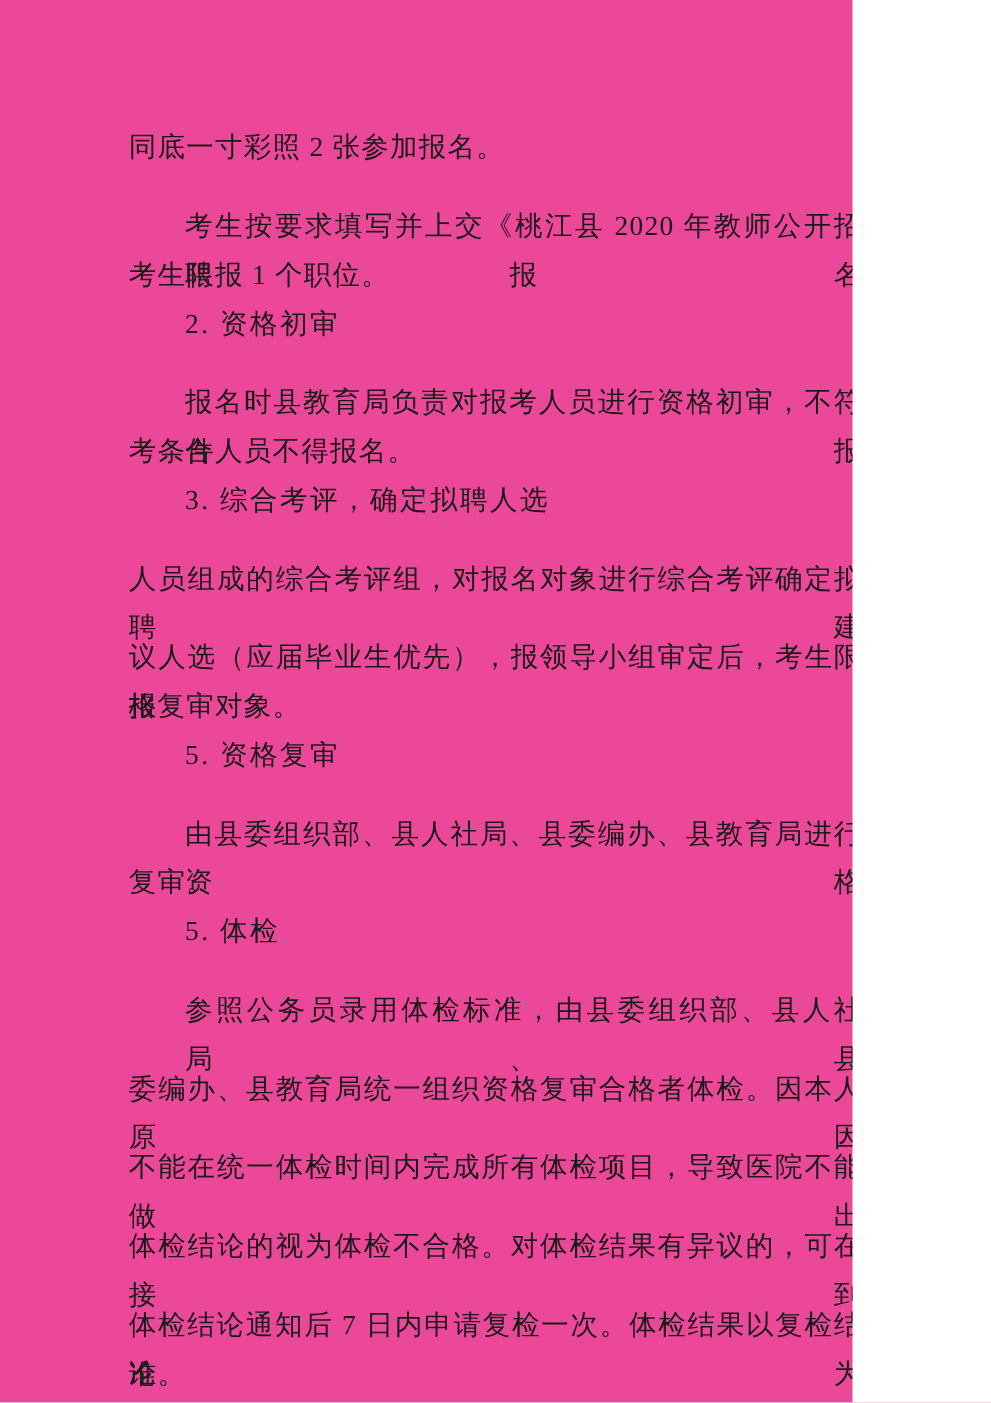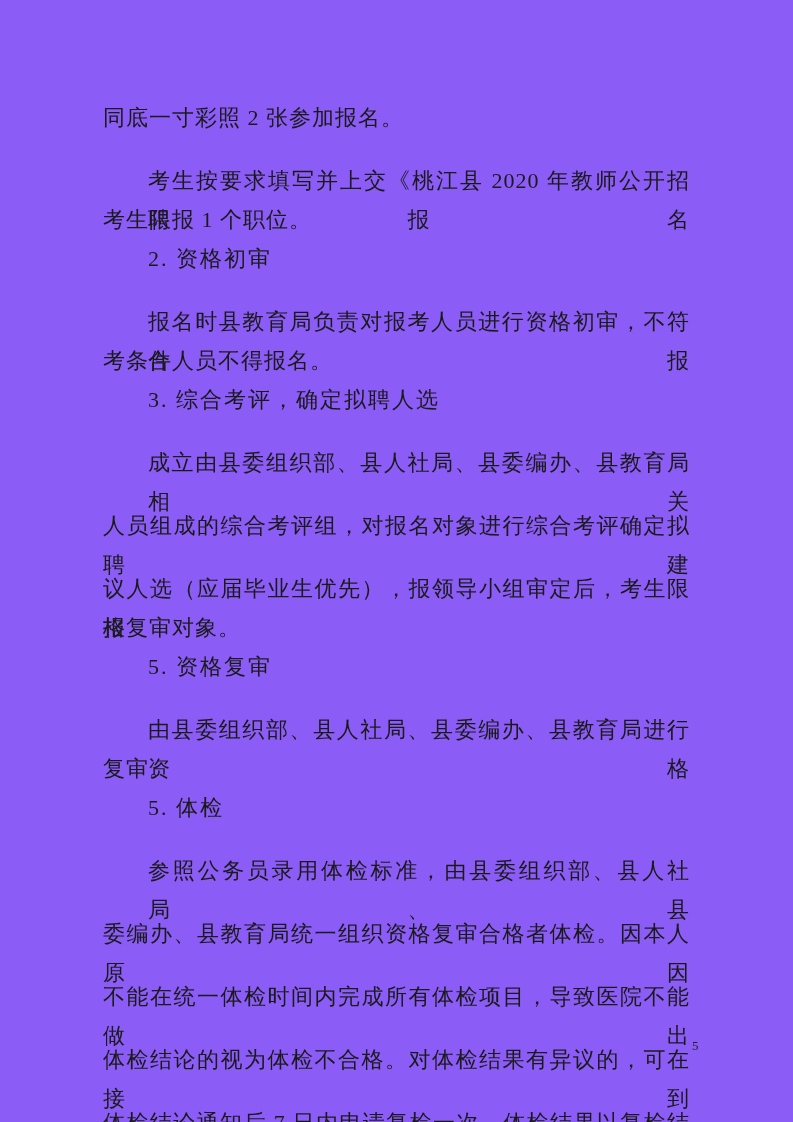--- a/index.html
+++ b/index.html
@@ -2,23 +2,23 @@
 <html><head>
 <meta charset="utf-8">
 <style>
   html, body {
     margin: 0;
     padding: 0;
     background: #ffffff;
   }
   .page {
     position: relative;
-    width: 793px;
+    width: 682px;
     height: 1122px;
-    background: #8b5cf6;
+    background: #ec4899;
     overflow: hidden;
     font-family: "Liberation Serif", "DejaVu Serif", serif;
     color: #1a1a1a;
   }
   .content {
     position: absolute;
     left: 103px;
     top: 98px;
     width: 587px;
   }
@@ -62,21 +62,20 @@
 
 <div class="page">
   <div class="content">
       <div class="line">同底一寸彩照 2 张参加报名。</div>
       <div class="line just ind">考生按要求填写并上交《桃江县 2020 年教师公开招聘报名</div>
       <div class="line">考生限报 1 个职位。</div>
       <div class="line h ind">2. 资格初审</div>
       <div class="line just ind">报名时县教育局负责对报考人员进行资格初审，不符合报</div>
       <div class="line">考条件人员不得报名。</div>
       <div class="line h ind">3. 综合考评，确定拟聘人选</div>
-      <div class="line just ind">成立由县委组织部、县人社局、县委编办、县教育局相关</div>
       <div class="line just">人员组成的综合考评组，对报名对象进行综合考评确定拟聘建</div>
       <div class="line just">议人选（应届毕业生优先），报领导小组审定后，考生限报</div>
       <div class="line">格复审对象。</div>
       <div class="line h ind">5. 资格复审</div>
       <div class="line just ind">由县委组织部、县人社局、县委编办、县教育局进行资格</div>
       <div class="line">复审。</div>
       <div class="line h ind">5. 体检</div>
       <div class="line just ind">参照公务员录用体检标准，由县委组织部、县人社局、县</div>
       <div class="line just">委编办、县教育局统一组织资格复审合格者体检。因本人原因</div>
       <div class="line just">不能在统一体检时间内完成所有体检项目，导致医院不能做出</div>

